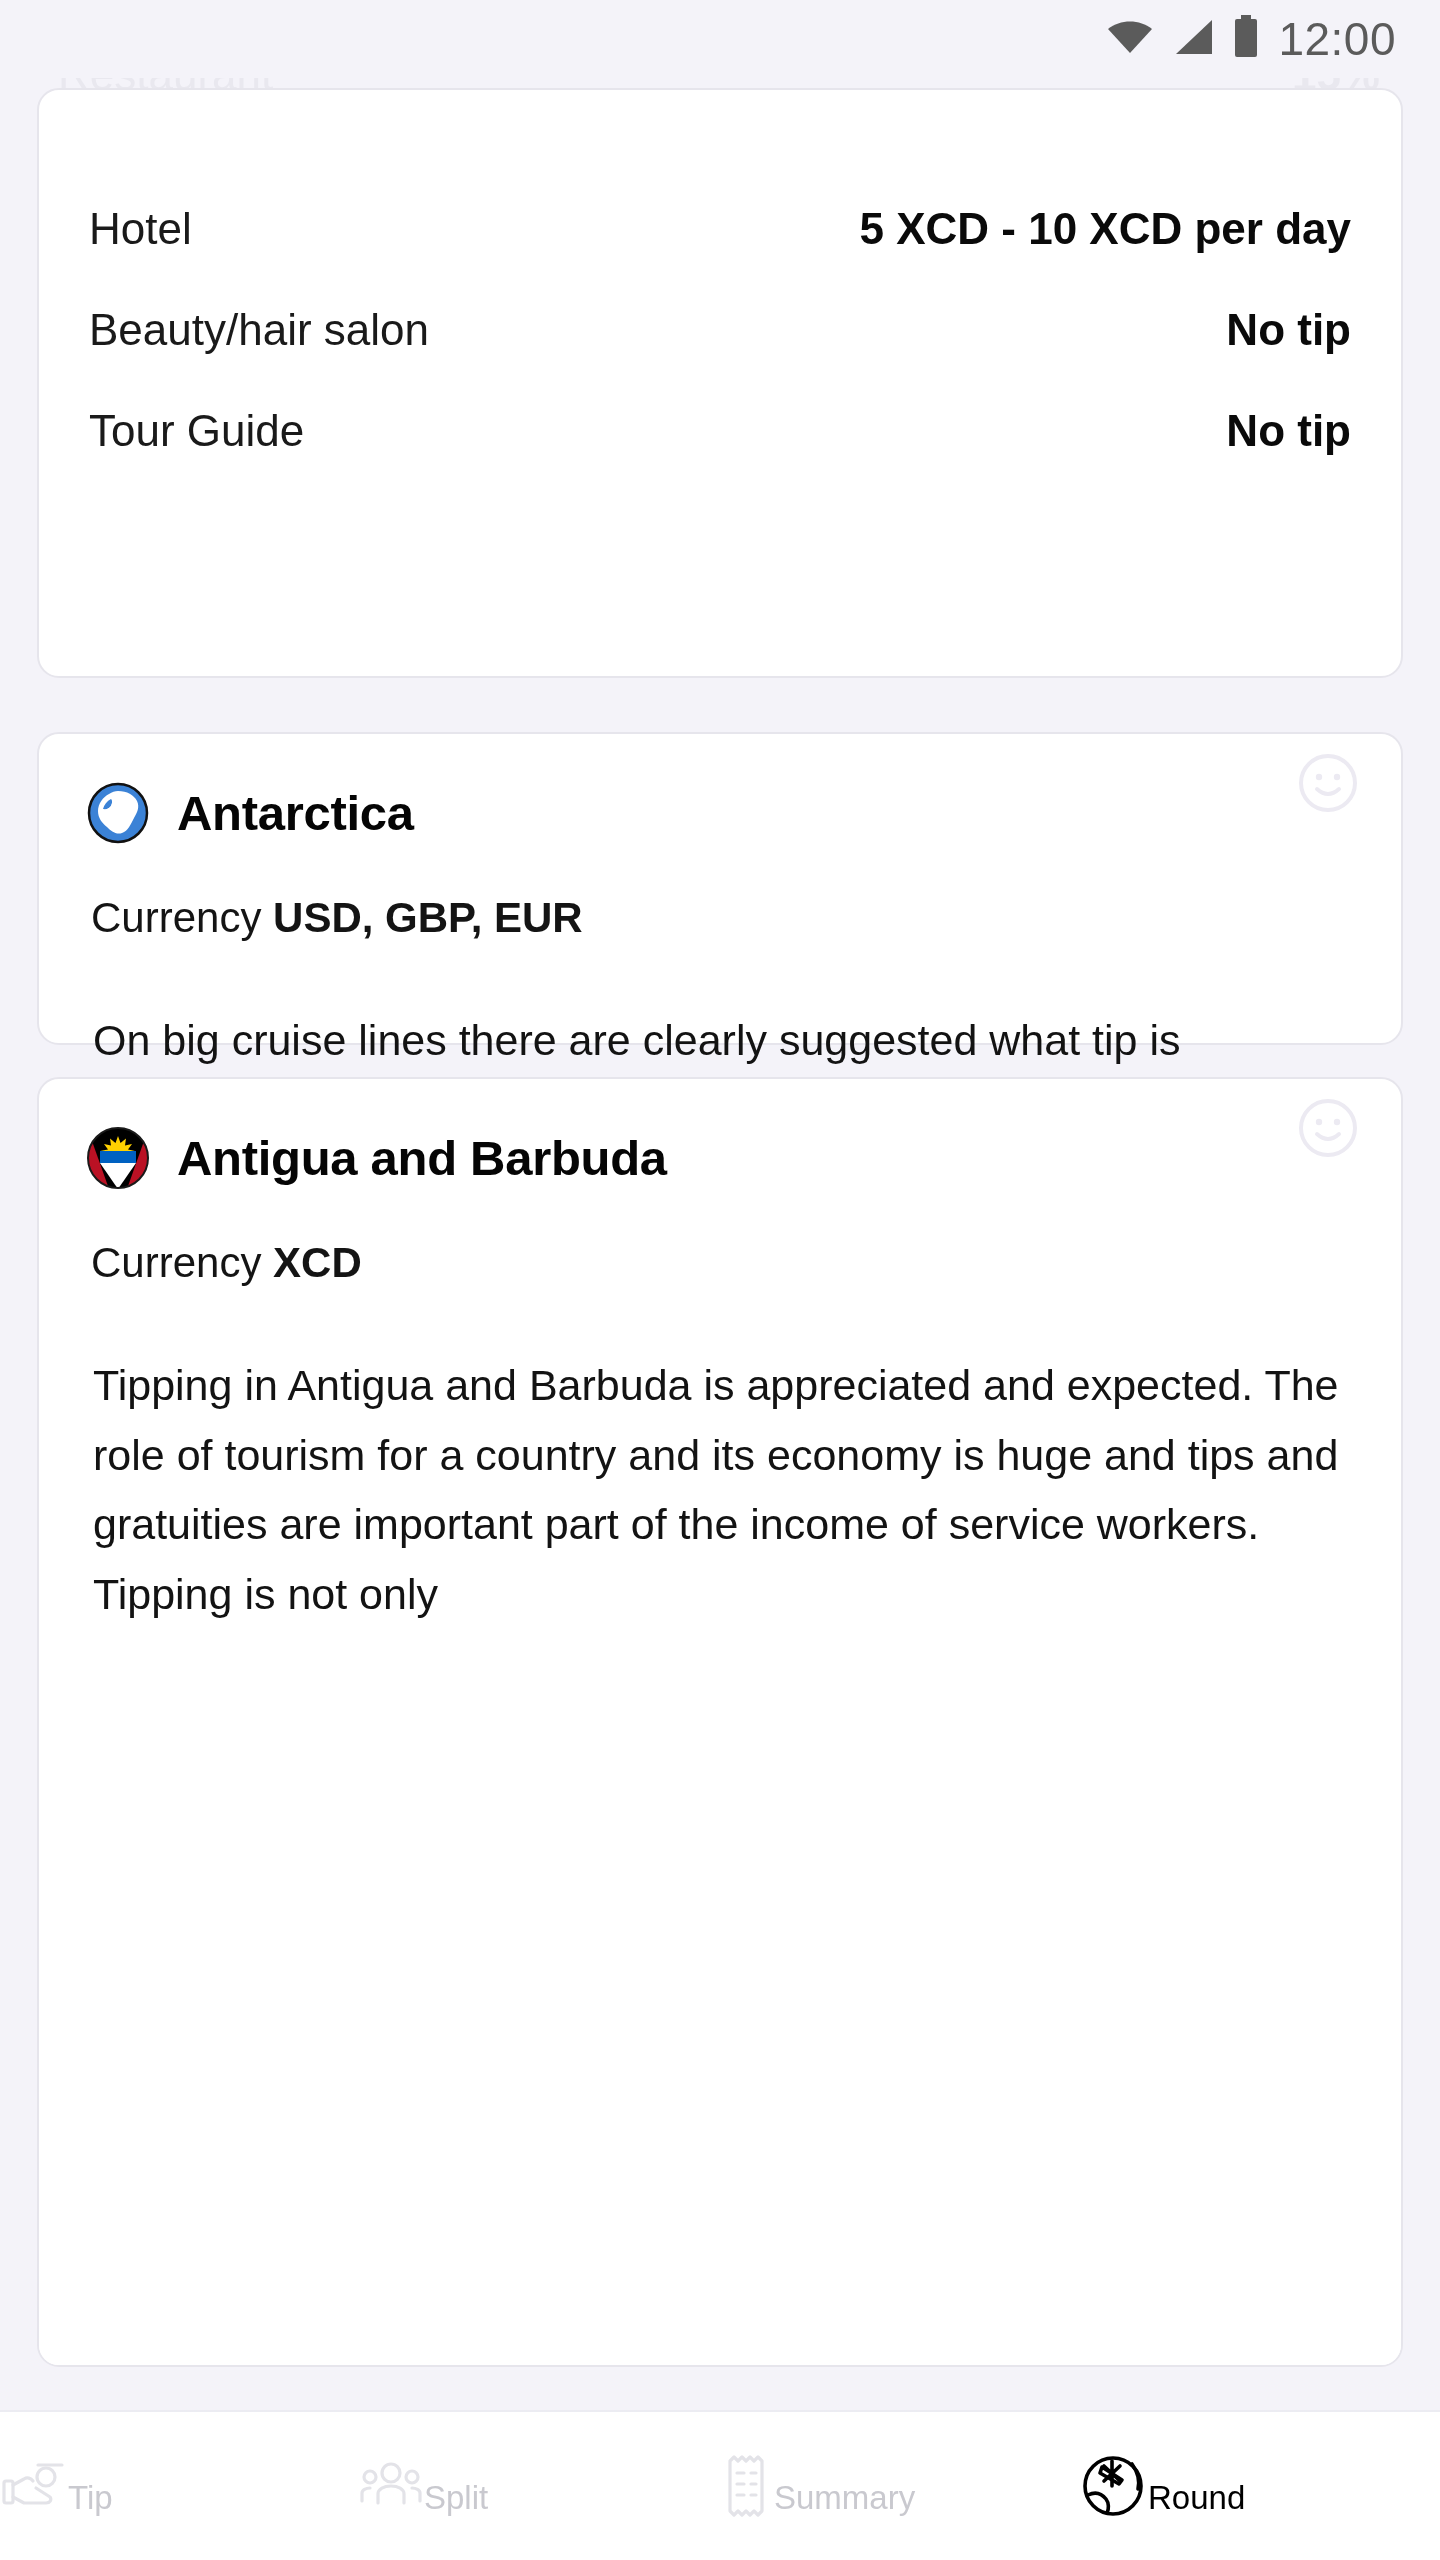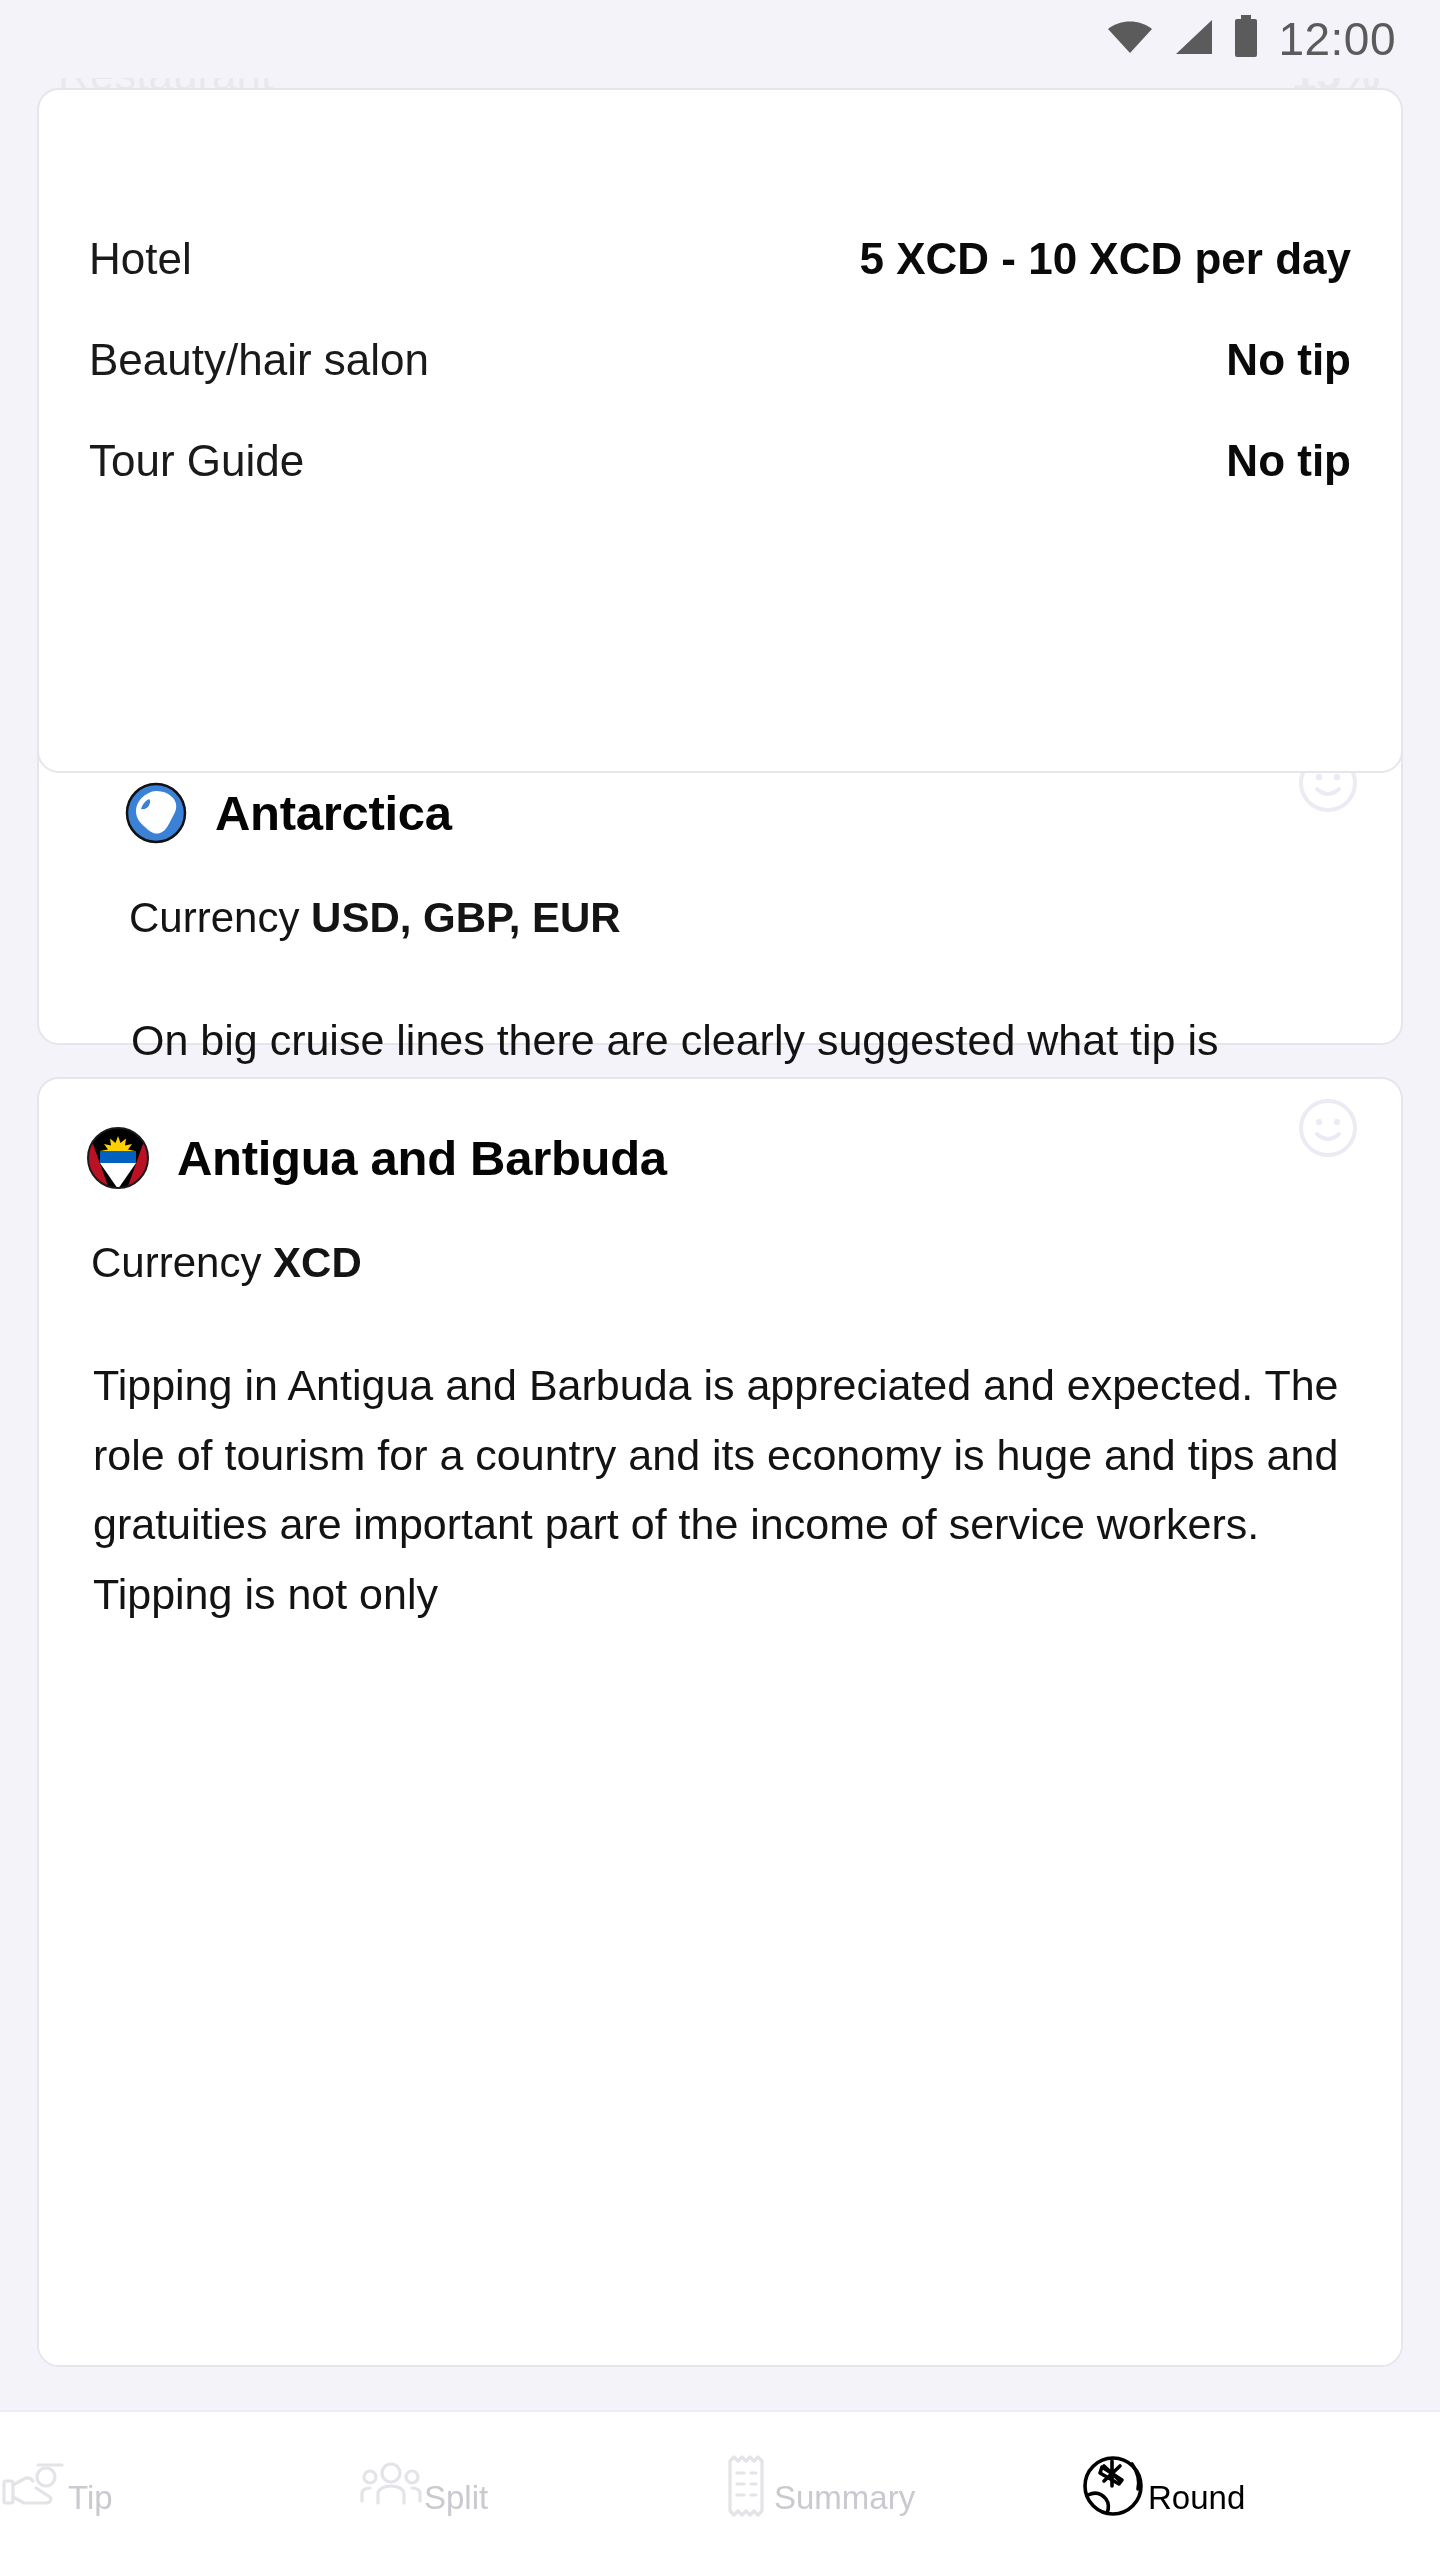--- a/index.html
+++ b/index.html
@@ -53,34 +53,34 @@
     font-size:58px; color:#111; line-height:1; font-weight:400;
     cursor:pointer;
   }
   .compass{
     position:absolute; right:70px; top:50%; transform:translateY(-50%);
     cursor:pointer;
   }
 
   
   #list-card{
-    top:88px; height:685px; z-index:8;
-    padding:102px 50px 0 50px;
+    top:88px; height:590px; z-index:8;
+    padding:72px 50px 0 50px;
   }
   .list-rows{ margin-top:30px; }
   .lrow{
     display:flex; align-items:baseline; justify-content:space-between;
     padding:12px 0 12px 0; height:101px;
   }
   .lrow-label{ font-size:44px; color:#1a1a1a; }
   .lrow-value{ font-size:44px; color:#0a0a0a; font-weight:bold; }
 
   
   .country-card{ padding:0; }
-  #card-antarctica{ top:732px; height:313px;padding-left:38px; }
+  #card-antarctica{ top:732px; height:313px; }
   #card-antigua{   top:1077px; height:1290px; overflow:hidden; }
 
   .cc-head{
     position:relative;
     display:flex; align-items:center; gap:28px;
     padding:48px 0 0 48px;
   }
   .flag{ width:62px; height:62px; border-radius:50%; flex:0 0 62px; display:block; }
   .cc-title{ font-size:49px; font-weight:bold; color:#050505; letter-spacing:-.3px; }
   .smiley{

